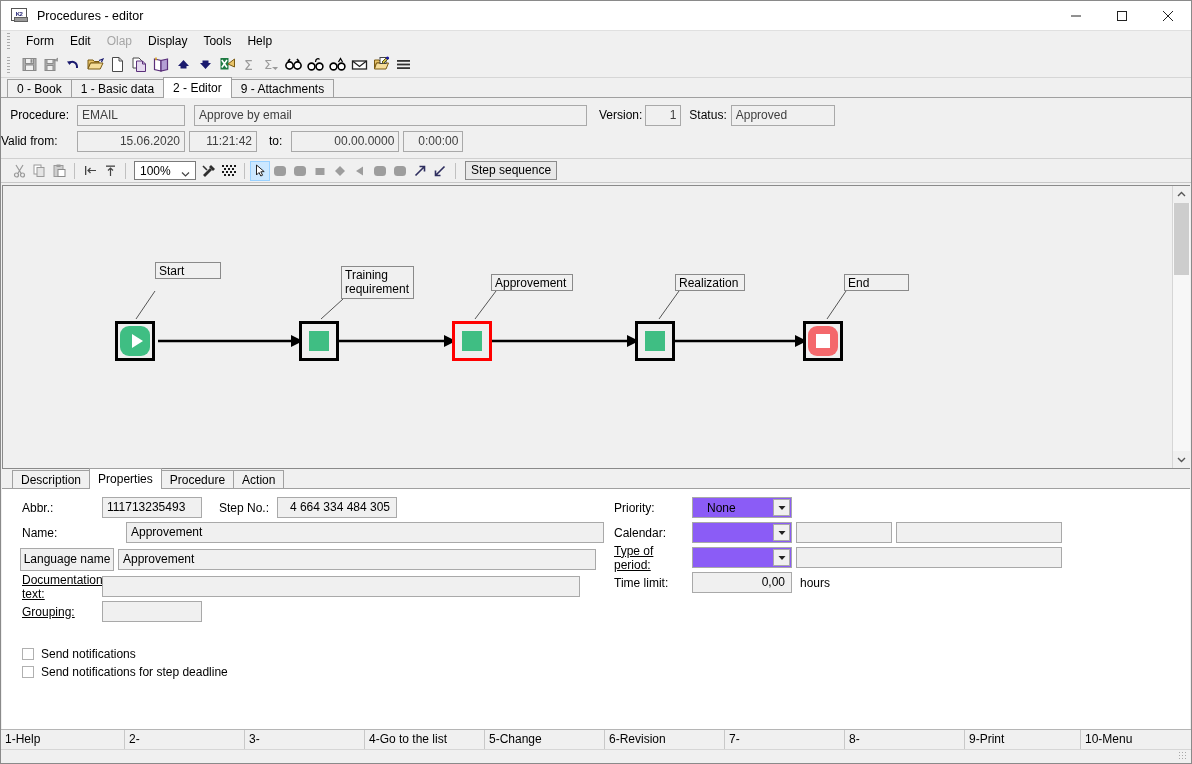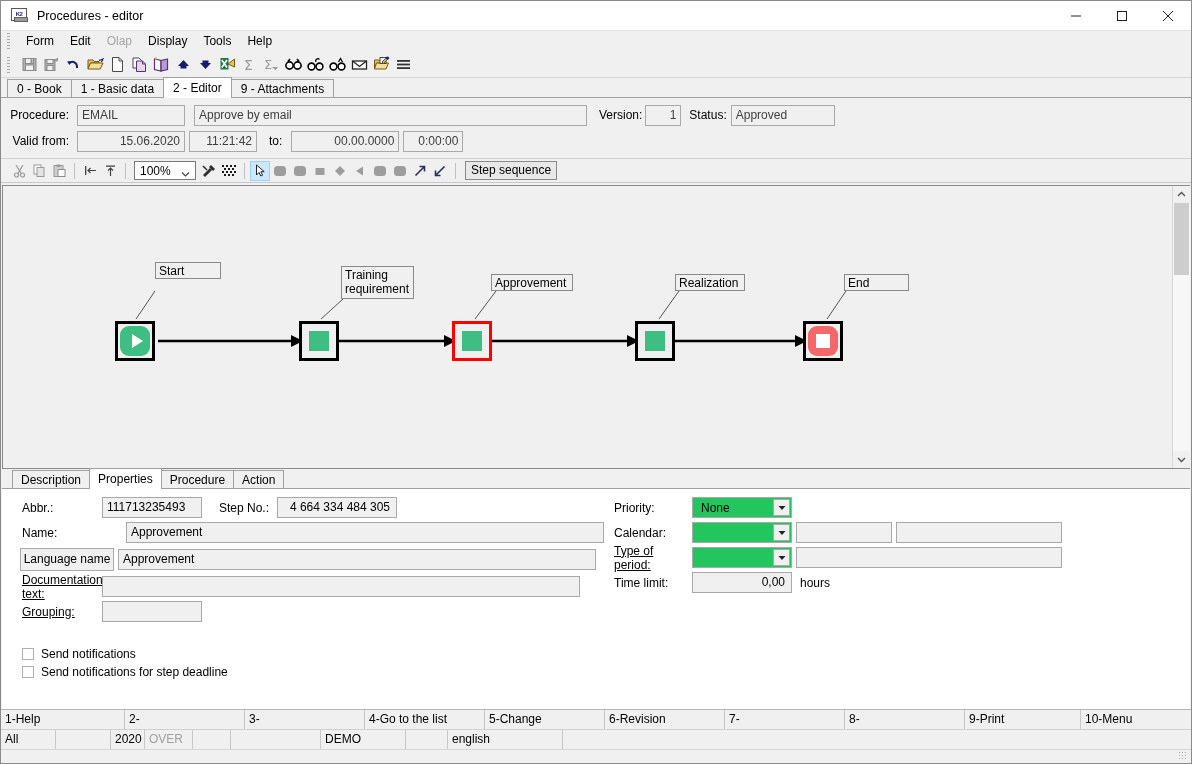--- a/index.html
+++ b/index.html
@@ -245,22 +245,22 @@
     background:#f0f0f0; border:1px solid #a9a9a9;
     height:21px; line-height:19px; font-size:12px; padding:0 4px;
     white-space:nowrap; overflow:hidden;
   }
   .pfld.ralign { text-align:right; padding-right:6px; }
   .btnlike {
     background:#f0f0f0; border:1px solid #a9a9a9; height:23px; line-height:21px;
     font-size:12px; text-align:center;
   }
   .combo {
-    background:#22c55e; border:1px solid #a9a9a9; height:21px;
-    display:flex; align-items:center; font-size:12px; padding-left:8px;
+    background:#8b5cf6; border:1px solid #a9a9a9; height:21px;
+    display:flex; align-items:center; font-size:12px; padding-left:14px;
     position:relative;
   }
   .combo .arrowbox {
     position:absolute; right:1px; top:1px; width:17px; height:17px;
     background:#f0f0f0; border:1px solid #a9a9a9;
     display:flex; align-items:center; justify-content:center;
   }
   .ul { text-decoration: underline; }
   .chkrow { display:flex; align-items:center; margin-bottom: 4px; }
   .chk {
@@ -469,21 +469,21 @@
     <div class="hrow">
       <div class="lbl" style="width:68px; text-align:right; margin-right:8px;">Procedure:</div>
       <div class="fld" style="width:108px;">EMAIL</div>
       <div class="fld" style="width:393px; margin-left:9px;">Approve by email</div>
       <div class="lbl" style="margin-left:12px;">Version:</div>
       <div class="fld ralign" style="width:36px; margin-left:3px;">1</div>
       <div class="lbl" style="margin-left:8px;">Status:</div>
       <div class="fld" style="width:104px; margin-left:4px;">Approved</div>
     </div>
     <div class="hrow">
-      <div class="lbl" style="width:68px; text-align:right; margin-right:8px;">Valid from:</div>
+      <div class="lbl" style="width:68px; text-align:left; margin-right:8px;">Valid from:</div>
       <div class="fld ralign" style="width:108px;">15.06.2020</div>
       <div class="fld ralign" style="width:68px; margin-left:4px;">11:21:42</div>
       <div class="lbl" style="margin-left:12px;">to:</div>
       <div class="fld ralign" style="width:108px; margin-left:9px;">00.00.0000</div>
       <div class="fld ralign" style="width:60px; margin-left:4px;">0:00:00</div>
     </div>
   </div>
 
   <div class="edtoolbar">
     <div class="ed-btn">
@@ -775,30 +775,18 @@
     <div class="fkey" style="width:120px;">3-</div>
     <div class="fkey" style="width:120px;">4-Go to the list</div>
     <div class="fkey" style="width:120px;">5-Change</div>
     <div class="fkey" style="width:120px;">6-Revision</div>
     <div class="fkey" style="width:120px;">7-</div>
     <div class="fkey" style="width:120px;">8-</div>
     <div class="fkey" style="width:116px;">9-Print</div>
     <div class="fkey" style="flex:1; border-right:none;">10-Menu</div>
   </div>
 
-  <div class="statusbar">
-    <div class="scell" style="width:55px;">All</div>
-    <div class="scell" style="width:55px;"></div>
-    <div class="scell" style="width:34px;">2020</div>
-    <div class="scell gray" style="width:48px;">OVER</div>
-    <div class="scell" style="width:38px;"></div>
-    <div class="scell" style="width:90px;"></div>
-    <div class="scell" style="width:85px;">DEMO</div>
-    <div class="scell" style="width:42px;"></div>
-    <div class="scell" style="width:115px;">english</div>
-    <div class="scell" style="flex:1; border-right:none;"></div>
-  </div>
 
   <div class="botstrip">
     <div class="grip-corner"></div>
   </div>
 
 </div>
 
 </body></html>

